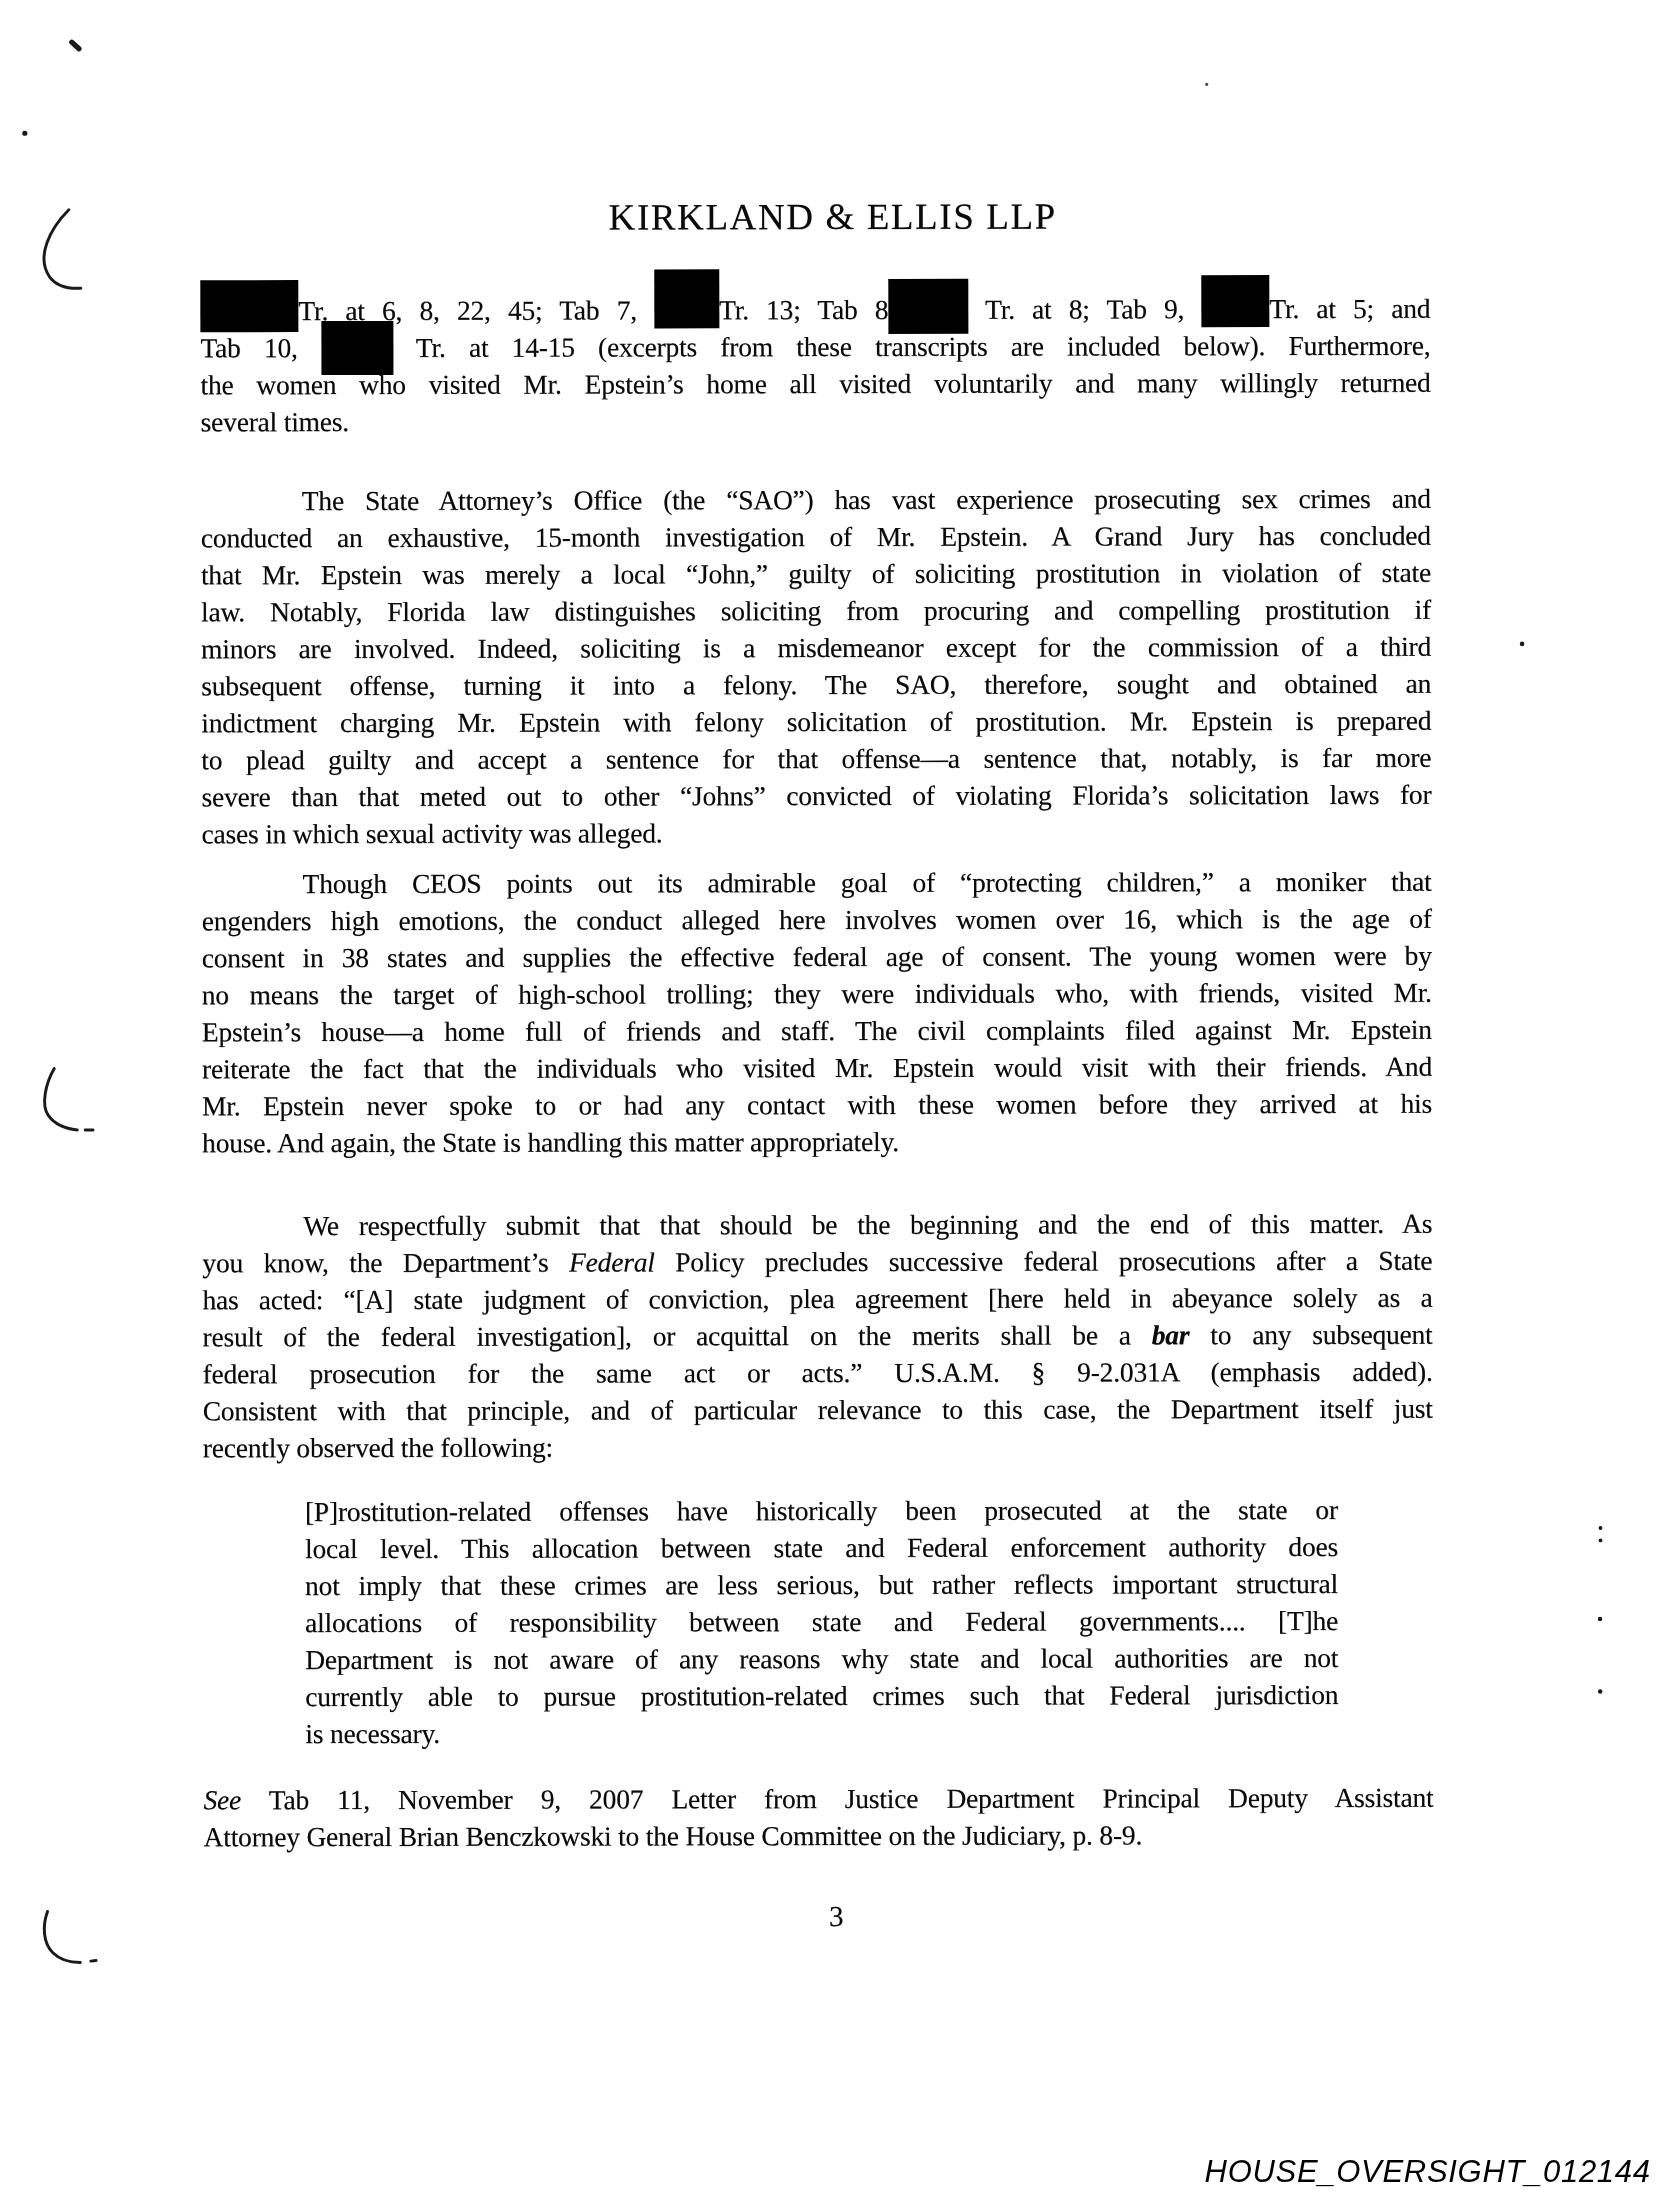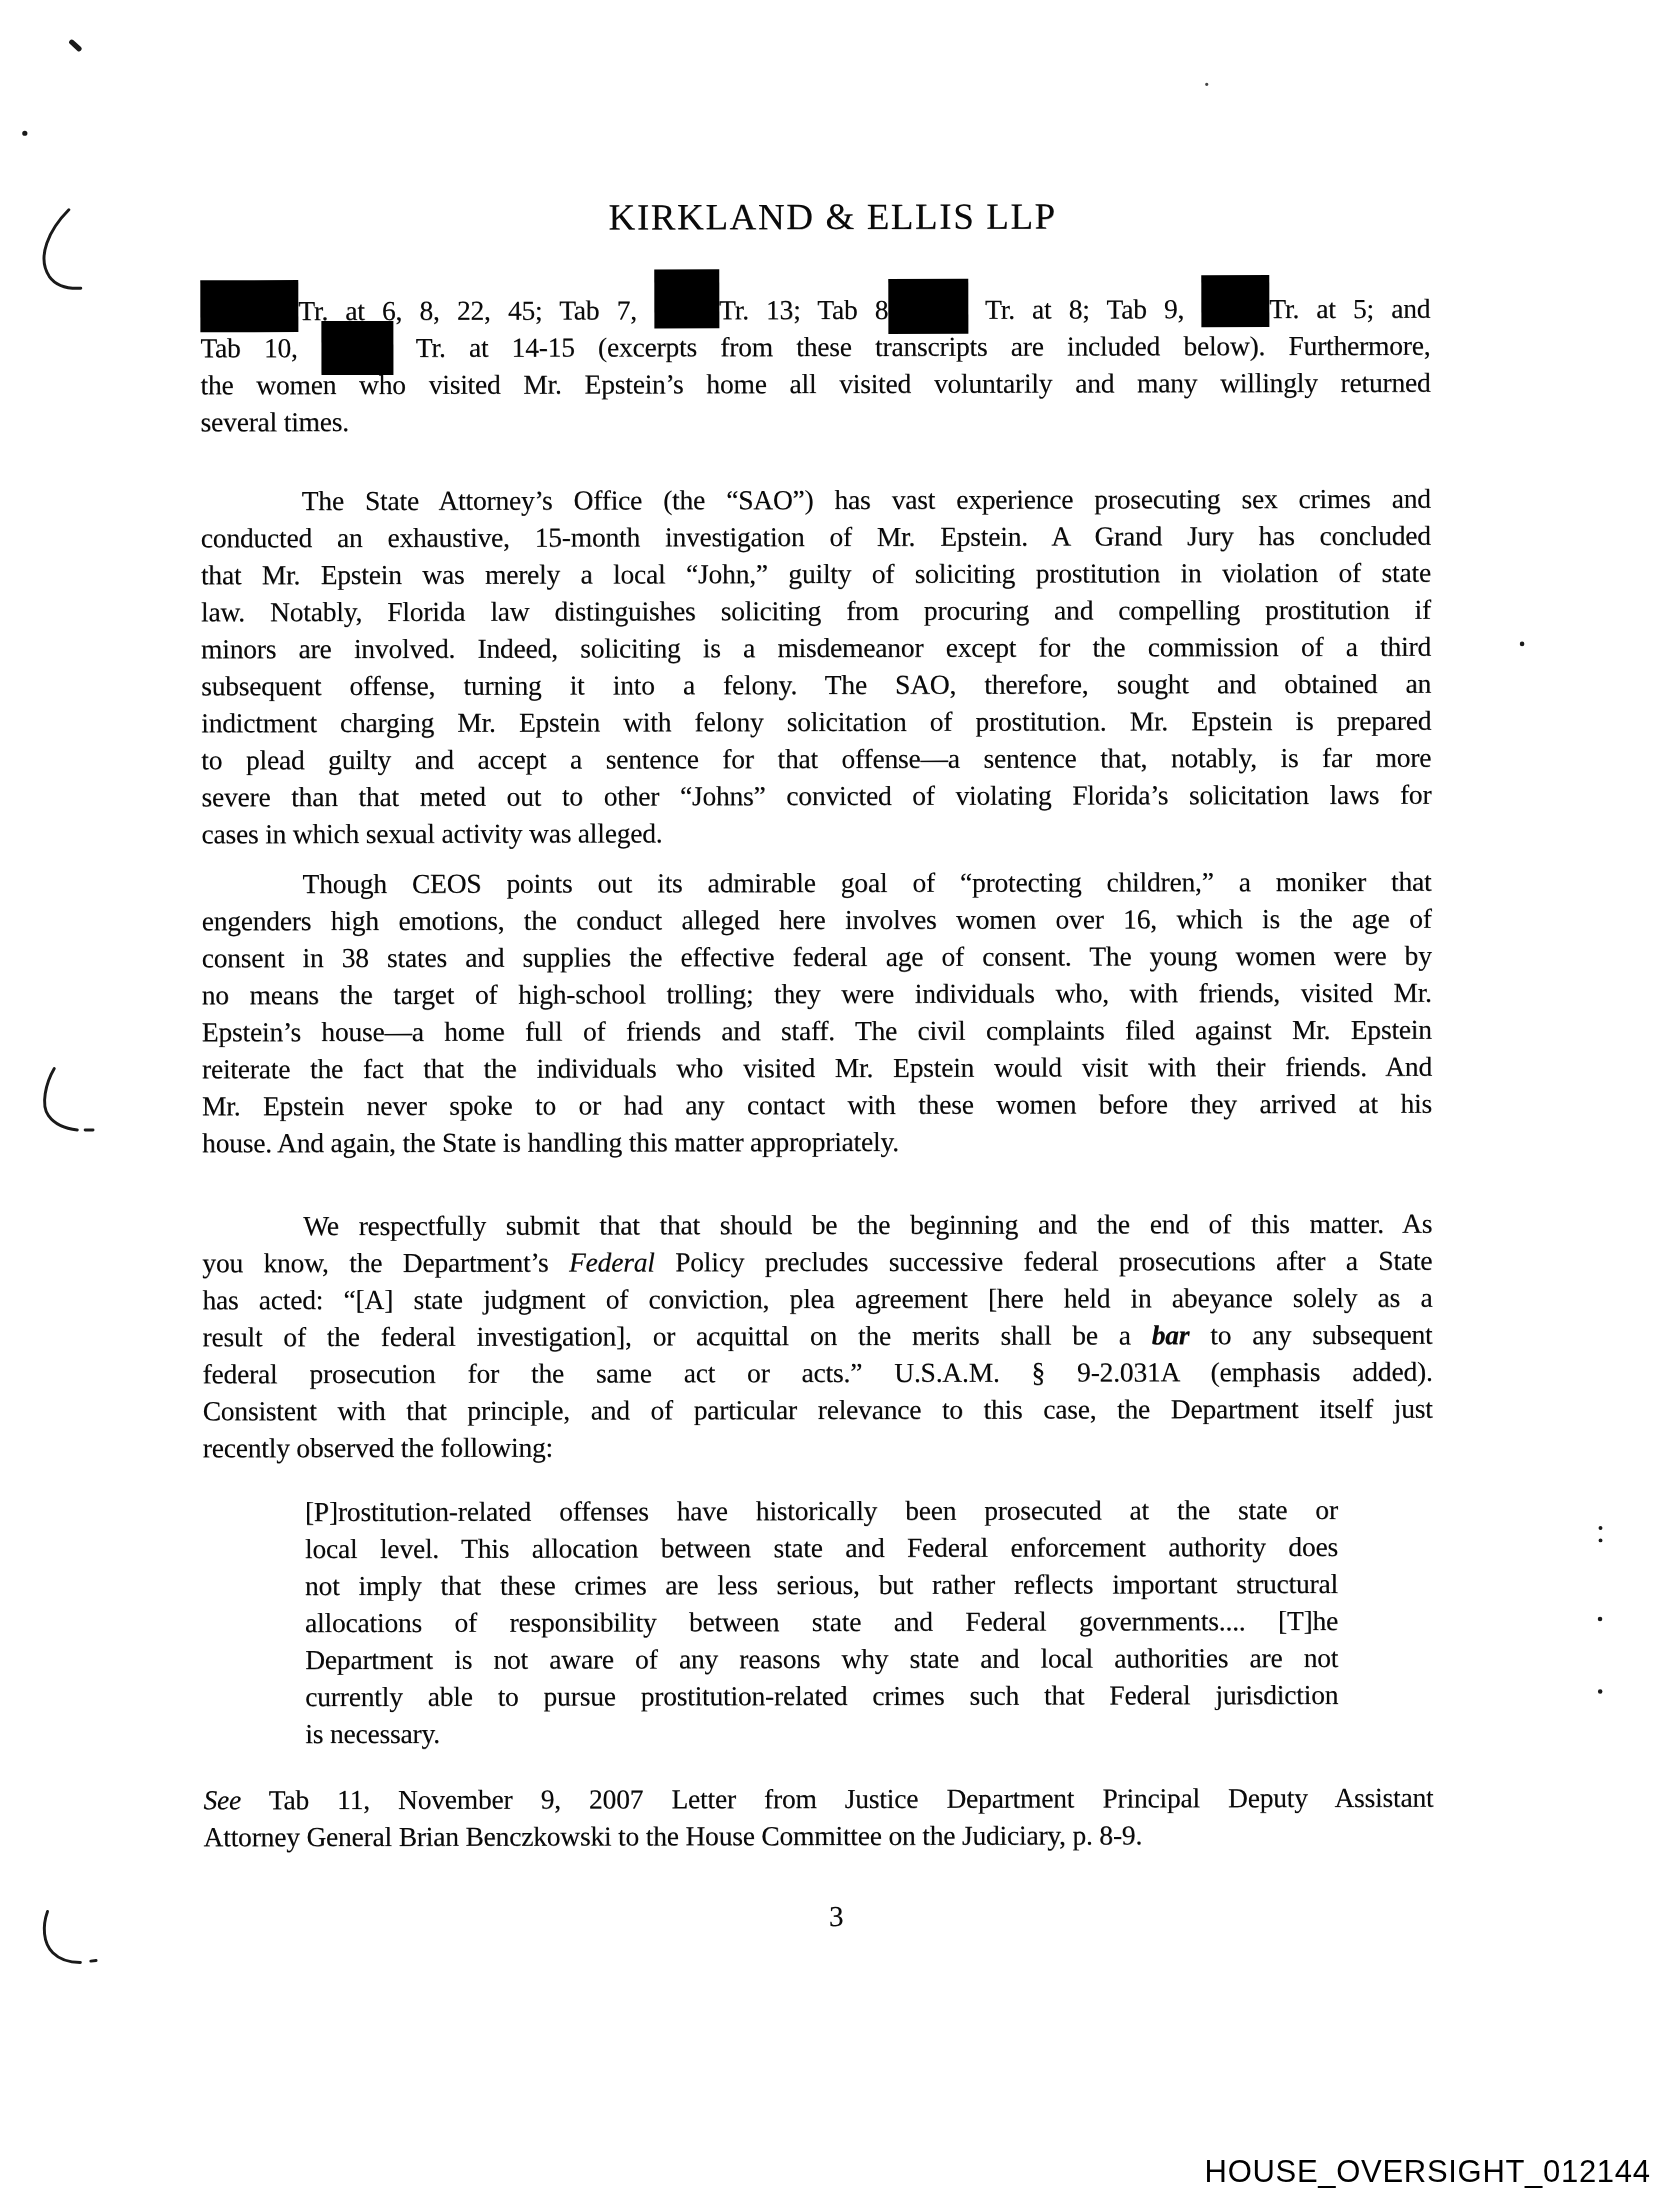--- a/index.html
+++ b/index.html
@@ -21,21 +21,21 @@
         text-align:justify;text-align-last:justify;}
   .line.last{text-align-last:left;}
   .line.ind{text-indent:101px;}
   .bi{font-weight:bold;font-style:italic;}
   .red{display:inline-block;position:relative;height:26px;vertical-align:baseline;}
   .red b{position:absolute;left:0;right:0;background:#000000;display:block;}
   .page-number{position:absolute;top:1900px;left:0;width:1669px;text-align:center;
         font-size:29px;}
   .bates{position:absolute;top:2154px;right:18.3px;
         font-family:"Liberation Sans", sans-serif;font-size:31px;letter-spacing:0.7px;
-        color:#000;text-shadow:none;}
+        color:#000;text-shadow:none;font-style:italic;}
   .marks{position:absolute;inset:0;pointer-events:none;}
 </style>
 </head>
 <body>
 
 <div class="sheet">
 
   <div class="firm-header">KIRKLAND &amp; ELLIS LLP</div>
 
   <div id="doc-body">

